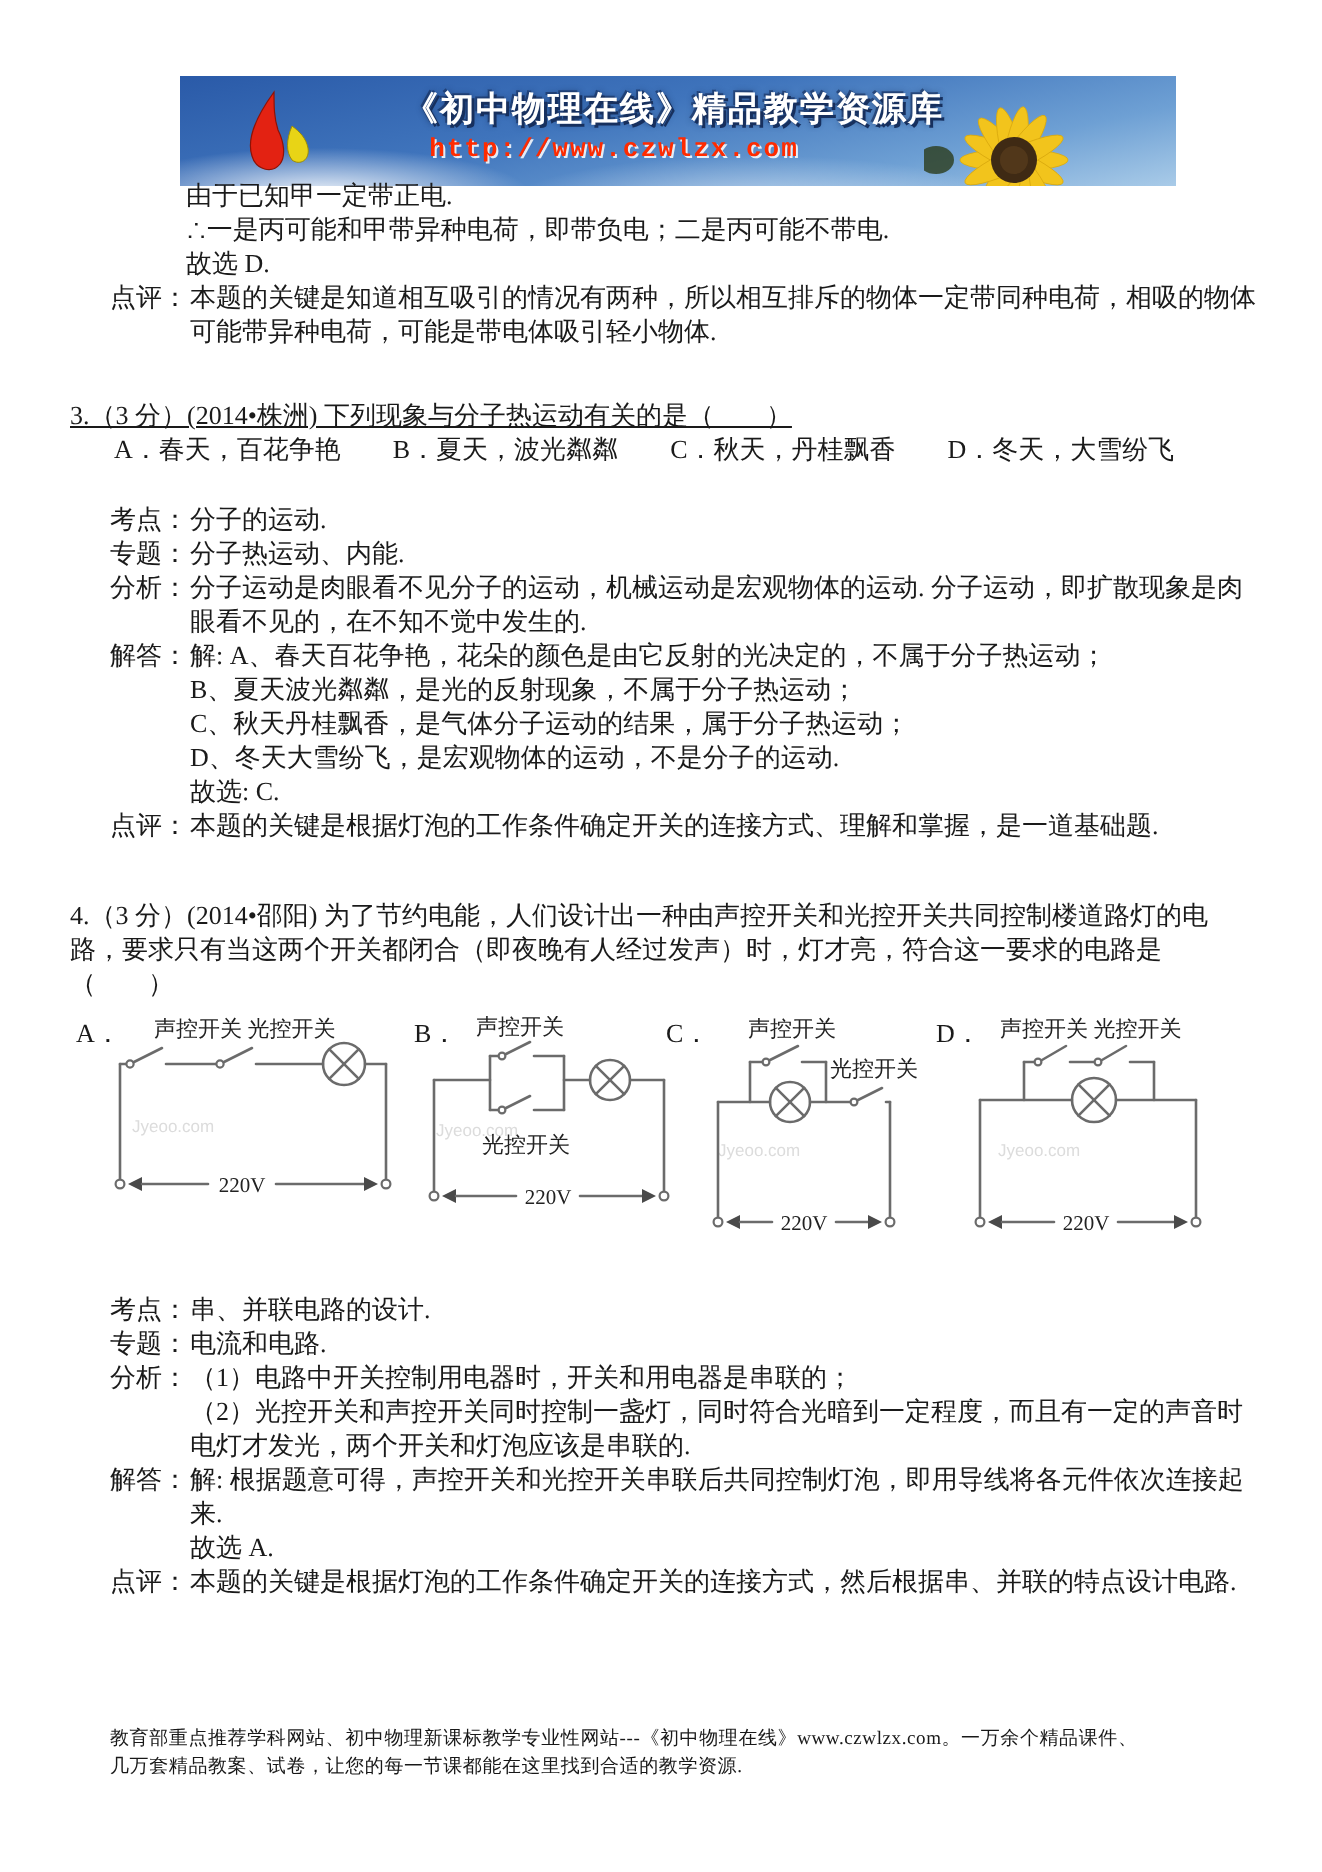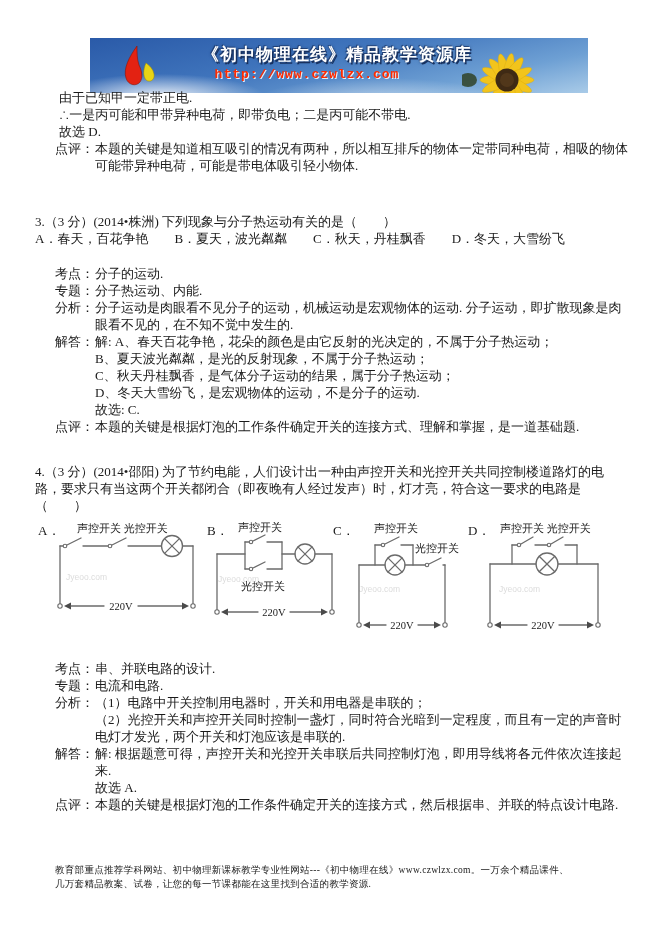--- a/index.html
+++ b/index.html
@@ -19,25 +19,25 @@
     font-family:"Liberation Mono","DejaVu Sans Mono",monospace;font-size:13px;font-weight:bold;
     color:#ff2b00;letter-spacing:1px;text-shadow:1px 1px 0 rgba(255,255,255,.85);cursor:pointer;}
   .logo{position:absolute;left:25px;top:7px;}
   .sunflower{position:absolute;left:372px;top:12px;}
 
   
   .doc{position:absolute;left:35px;top:89px;width:594px;font-size:13px;line-height:17px;}
   .row{display:flex;}
   .lbl{width:40px;flex:none;margin-left:20px;}
   .txt{flex:1;white-space:pre-line;}
-  .indent{margin-left:24px;}
-  .mt25{margin-top:39px;}
+  .indent{margin-left:58px;}
+  .mt25{margin-top:25px;text-decoration:underline;}
   .mt18{margin-top:18px;}
   .mt15{margin-top:28px;}
-  .opts{display:flex;column-gap:26px;}
+  .opts{display:flex;margin-left:22px;column-gap:26px;}
 
   
   .circuits{position:relative;height:140px;margin-top:6px;}
   .copt{position:absolute;top:2px;font-size:13px;}
   .csvg{position:absolute;top:2px;}
   .wire{stroke:#6b6b6b;stroke-width:1.3;fill:none;stroke-linecap:round;}
   .term{fill:#fff;stroke:#6b6b6b;stroke-width:1.1;}
   .clab{font:11px "Liberation Serif",serif;fill:#222;}
   .cvolt{font:10.5px "Liberation Serif",serif;fill:#222;text-anchor:middle;}
   .mid{text-anchor:middle;}

